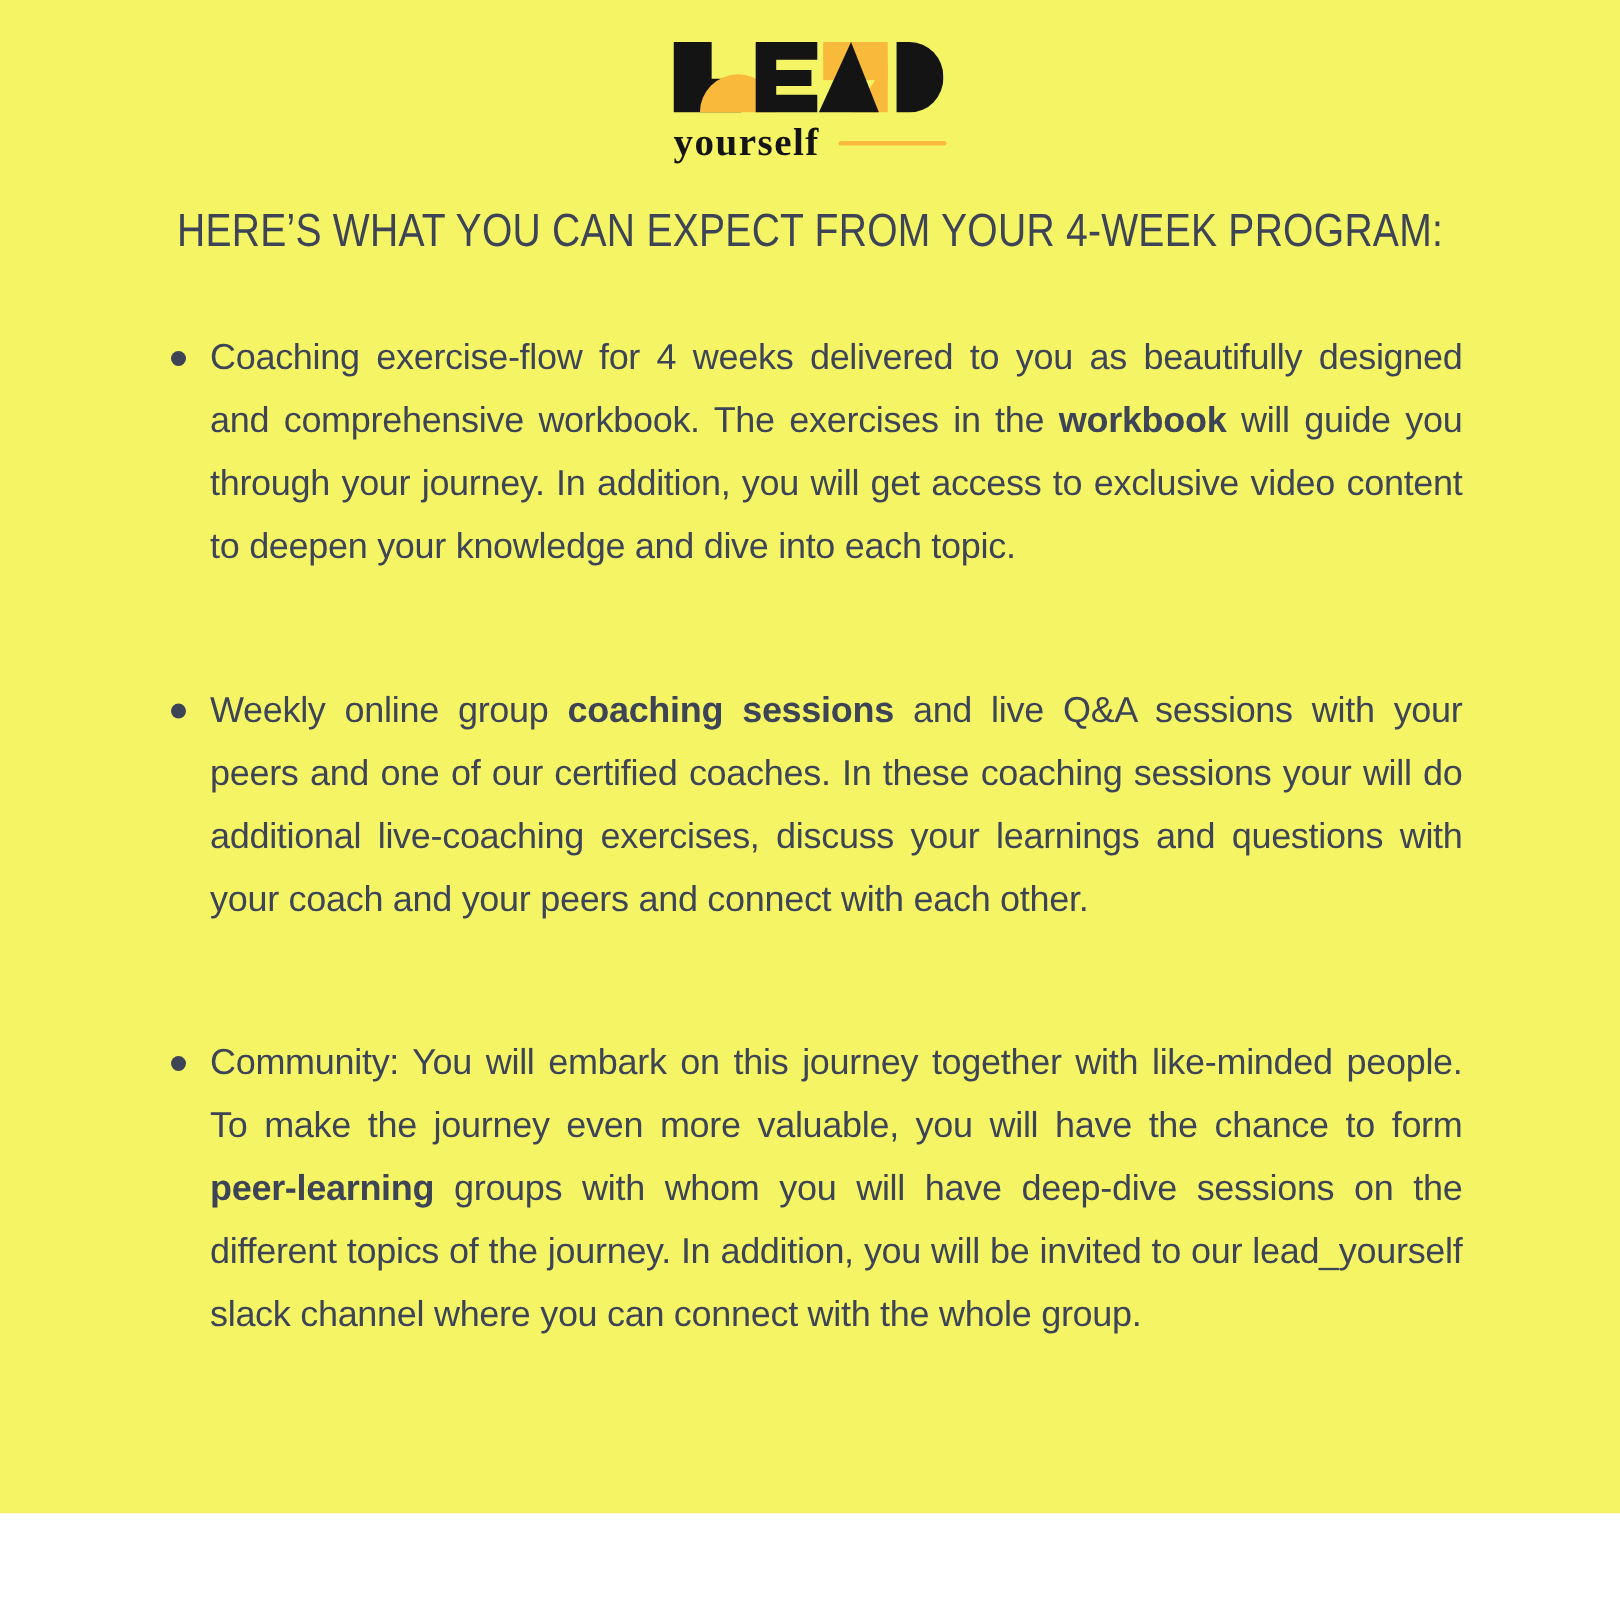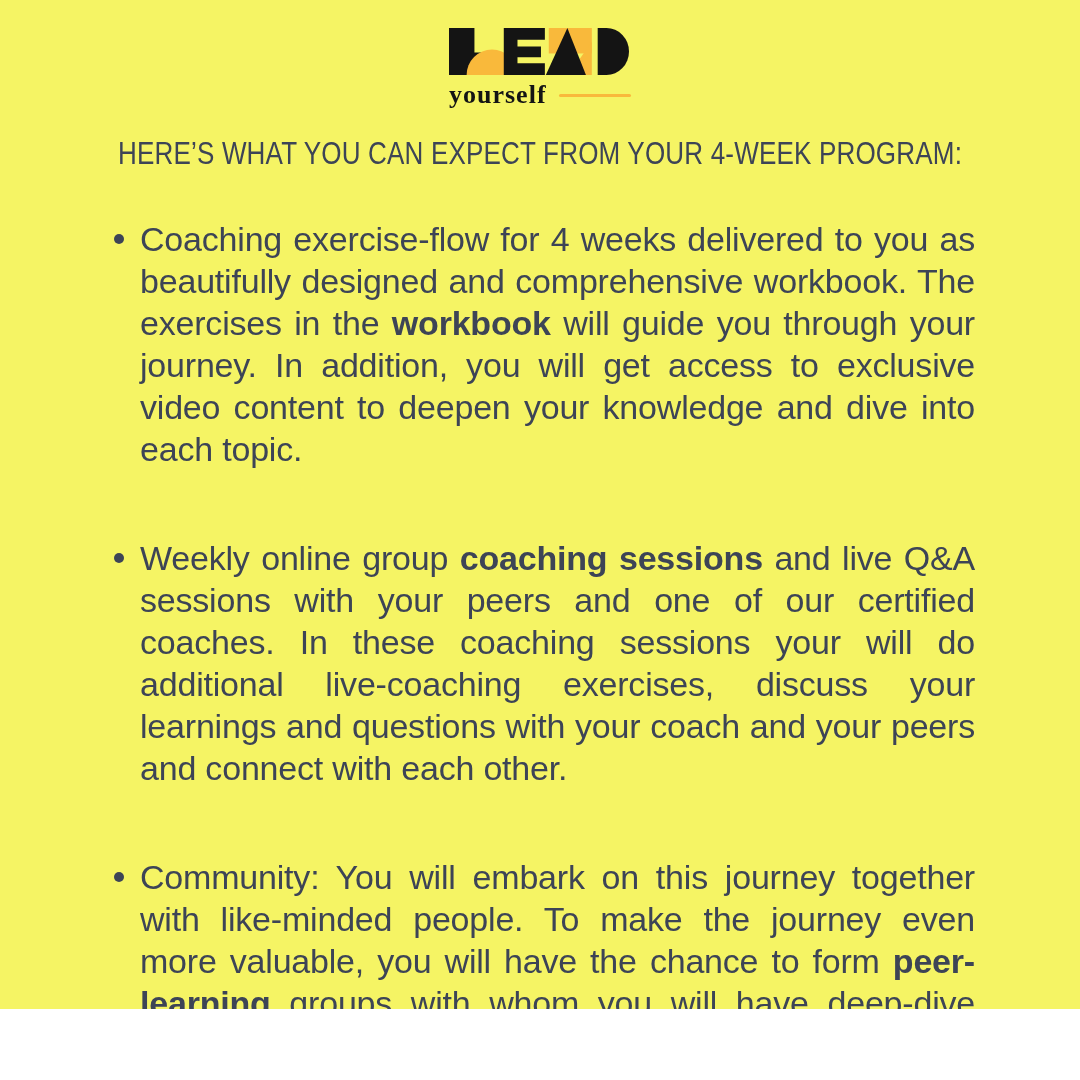--- a/index.html
+++ b/index.html
@@ -66,21 +66,21 @@
   }
   
   .bullets{
     list-style:none;
     margin-top:44px;
     padding:0 105px 0 112px;
   }
   .bullets li{
     position:relative;
     padding-left:28px;
-    font-size:34px;
+    font-size:24px;
     line-height:42px;
     letter-spacing:-0.2px;
     color:var(--text);
     text-align:justify;
   }
   .bullets li + li{margin-top:67px;}
   .bullets li::before{
     content:"";
     position:absolute;
     left:2px;top:16px;

